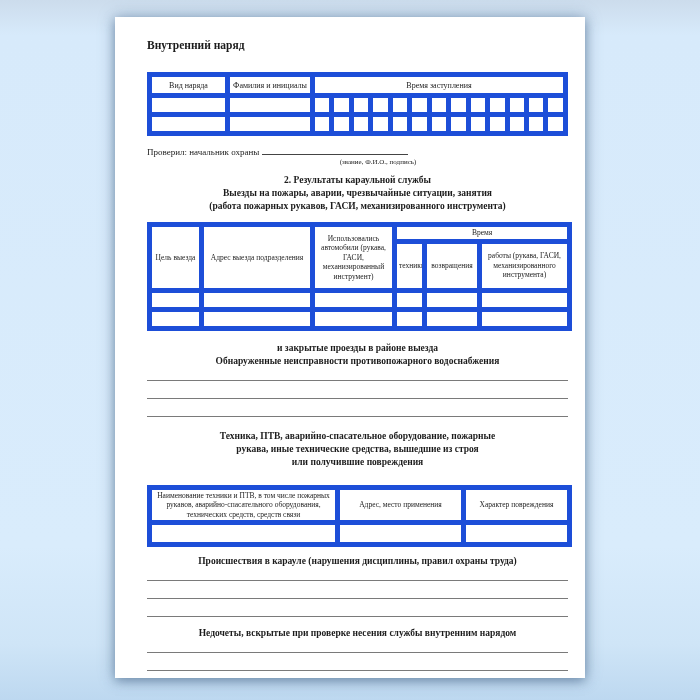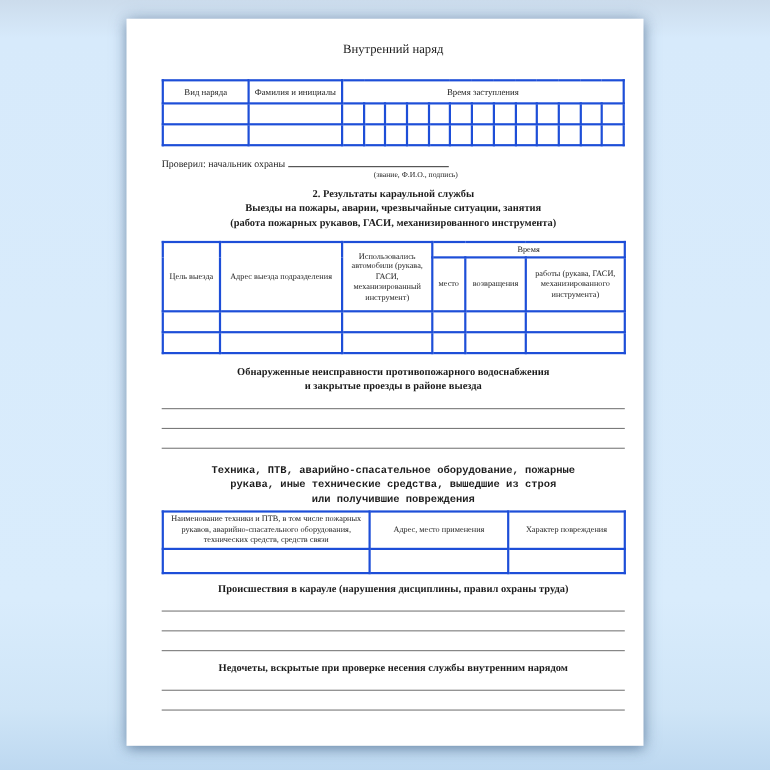--- a/index.html
+++ b/index.html
@@ -6,44 +6,44 @@
   body{
     width:700px;height:700px;overflow:hidden;position:relative;
     font-family:"Liberation Serif","DejaVu Serif",serif;color:#1c1c1c;
     background:linear-gradient(180deg,#ccdcec 0%,#d7eafb 5%,#d9ecfc 78%,#cfe5f7 92%,#bdd8f0 100%);
   }
   .paper{
     position:absolute;left:115px;top:17px;width:470px;height:661px;
     background:#ffffff;box-sizing:border-box;padding:22px 17px 0 32px;
     box-shadow:0 3px 10px rgba(70,100,135,.55),0 0 16px rgba(80,110,145,.40);
   }
-  .doc-title{font-size:11.5px;font-weight:normal;text-align:center;line-height:13px;}
+  .doc-title{font-size:11.5px;font-weight:bold;text-align:left;line-height:13px;}
   table{border-collapse:collapse;table-layout:fixed;width:100%;}
-  th,td{border:2px solid #1d4ed8;text-align:center;vertical-align:middle;
+  th,td{border:5px solid #1d4ed8;text-align:center;vertical-align:middle;
         font-weight:normal;padding:1px 2px;box-sizing:border-box;overflow:hidden;}
   .t-duty{margin-top:20px;}
   .t-duty th{font-size:8px;line-height:9px;}
   .t-duty .hrow{height:21px;}
   .t-duty .drow{height:19px;}
   .t-trips{margin-top:9px;}
   .t-trips th{font-size:7.5px;line-height:9.5px;}
   .t-trips .grow{height:13px;}
   .t-trips .srow{height:49px;}
   .t-trips .drow{height:19px;}
-  .t-damage{margin-top:4px;}
+  .t-damage{margin-top:16px;}
   .t-damage th{font-size:7.5px;line-height:9.5px;}
   .t-damage .hrow{height:34px;}
   .t-damage .drow{height:22px;}
   .checked{margin-top:9px;font-size:9px;line-height:11px;white-space:nowrap;}
   .fill-line{display:inline-block;width:146px;height:9px;border-bottom:1px solid #444;}
   .hint{font-size:7px;line-height:8px;margin-left:156px;width:150px;text-align:center;}
   .h{font-weight:bold;text-align:center;font-size:9.5px;line-height:13px;}
   .sec2{margin-top:8px;}
   .water-h{margin-top:11px;}
-  .tech-h{margin-top:13px;font-family:Liberation Mono, monospace;}
+  .tech-h{margin-top:13px;}
   .inc-h{margin-top:8px;text-align:center;}
   .def-h{margin-top:10px;}
   .rule{border-bottom:1px solid #7a7a7a;height:17px;}
   .rule.first{height:12px;}
 </style>
 </head>
 <body>
 
 <div class="paper">
 
@@ -119,21 +119,21 @@
         <col style="width:90px">
     </colgroup>
     <tbody>
         <tr class="grow">
       <th rowspan="2">Цель выезда</th>
       <th rowspan="2">Адрес выезда подразделения</th>
       <th rowspan="2">Использовались автомобили (рукава, ГАСИ, механизированный инструмент)</th>
       <th colspan="3">Время</th>
     </tr>
     <tr class="srow">
-      <th>место</th>
+      <th>техники</th>
       <th>возвращения</th>
       <th>работы (рукава, ГАСИ, механизированного инструмента)</th>
     </tr>
     <tr class="drow">
       <td></td>
           <td></td>
       <td></td>
           <td></td>
       <td></td>
           <td></td>
@@ -143,22 +143,22 @@
           <td></td>
       <td></td>
           <td></td>
       <td></td>
           <td></td>
     </tr>
   </tbody>
     </table>
 
   <div class="h water-h">
+    <div>и закрытые проезды в районе выезда</div>
     <div>Обнаруженные неисправности противопожарного водоснабжения</div>
-    <div>и закрытые проезды в районе выезда</div>
   </div>
   <div class="rule first"></div>
   <div class="rule"></div>
   <div class="rule"></div>
 
   <div class="h tech-h">
     <div>Техника, ПТВ, аварийно-спасательное оборудование, пожарные</div>
     <div>рукава, иные технические средства, вышедшие из строя</div>
     <div>или получившие повреждения</div>
   </div>

